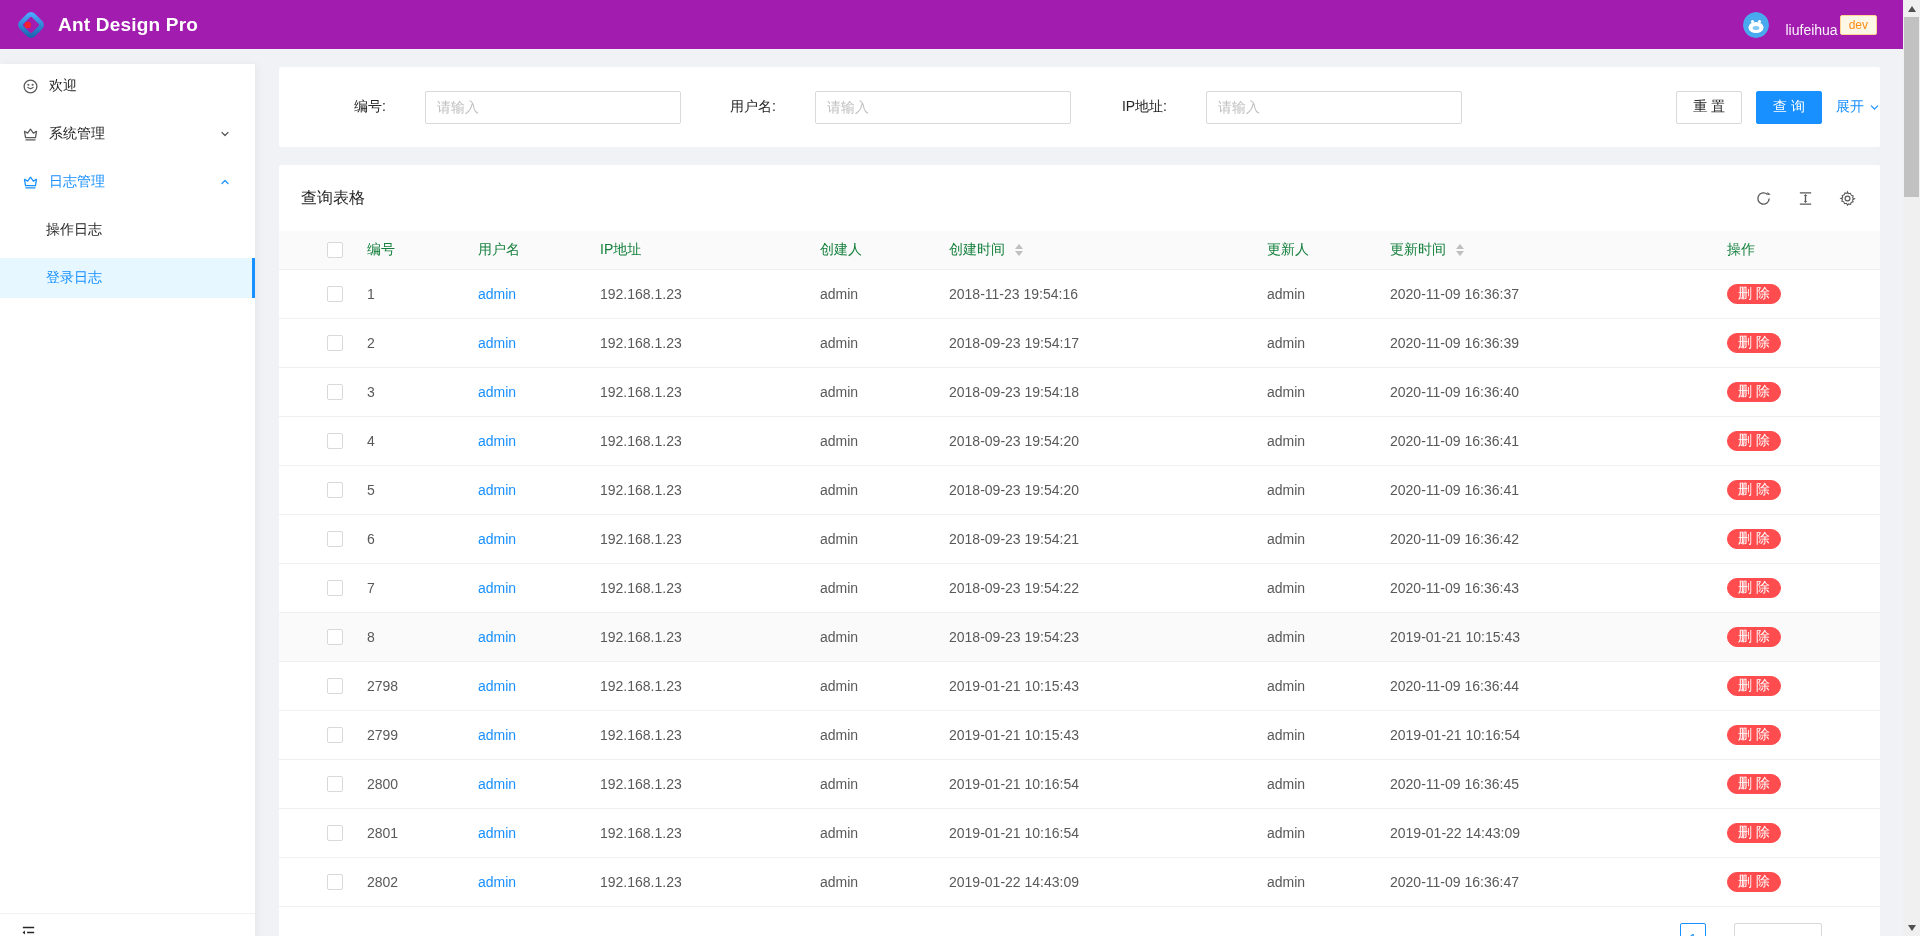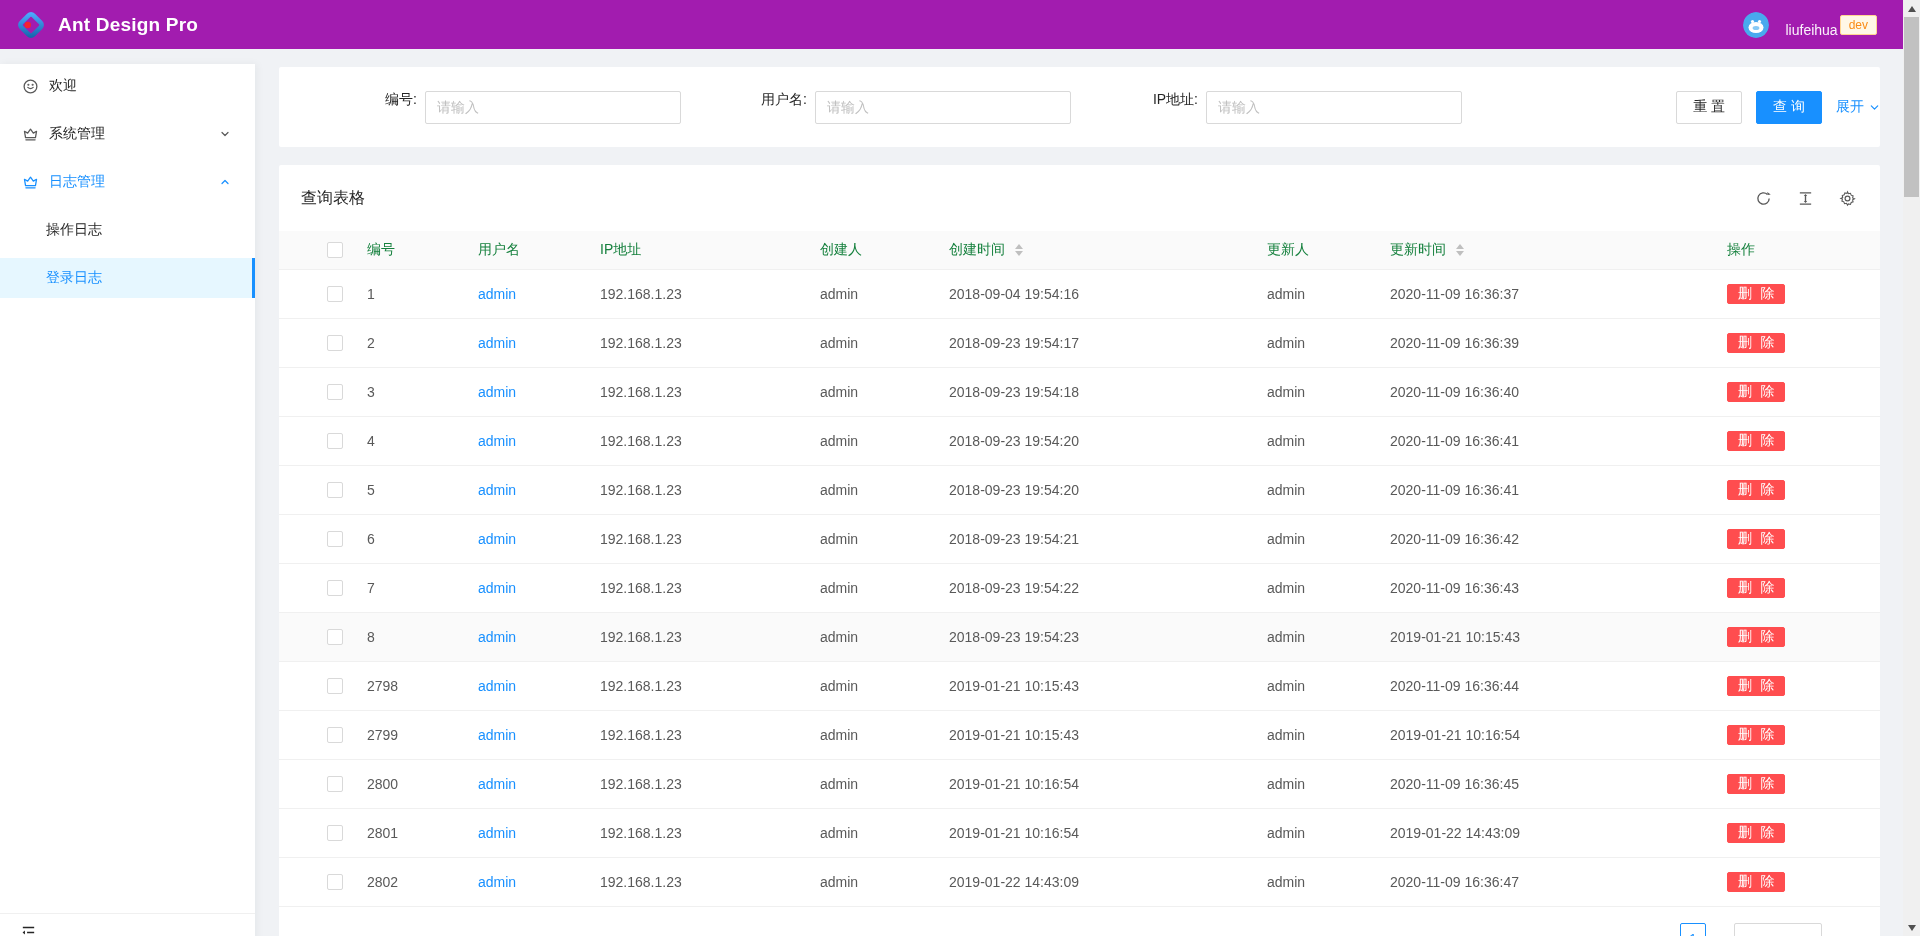--- a/index.html
+++ b/index.html
@@ -44,21 +44,21 @@
     position:absolute; bottom:0; left:0; right:0; height:38px;
     border-top:1px solid #f0f0f0; display:flex; align-items:center; padding-left:20px;
   }
 
   
   .content { position:absolute; top:49px; left:255px; width:1648px; height:887px; padding:18px 0 0 24px; }
   .card { width:1601px; background:#fff; border-radius:2px; }
 
   
   .search-card { height:80px; display:flex; align-items:center; }
-  .form-item { display:flex; justify-content:flex-end; }
+  .form-item { display:flex; align-items:center; justify-content:flex-end;gap:31px; }
   .fi-1 { width:402px; } .fi-2 { width:390px; } .fi-3 { width:391px; }
   .form-label { margin-right:8px; color:#262626; white-space:nowrap; }
   .form-input {
     width:256px; height:33px; border:1px solid #d9d9d9; border-radius:2px;
     padding:0 11px; font-size:14px; color:#262626; outline:none;
     font-family:"Liberation Sans","DejaVu Sans",sans-serif;
   }
   .form-input::placeholder { color:#bfbfbf; }
   .actions { flex:1; display:flex; align-items:center; justify-content:flex-end; gap:14px; }
   .btn {
@@ -83,22 +83,22 @@
   }
   td { height:49px; padding:0 16px; border-bottom:1px solid #f0f0f0; color:#595959; font-size:14px; }
   .col-check { padding-left:48px; }
   tr.row-highlighted td { background:#fafafa; }
   .checkbox {
     width:16px; height:16px; border:1px solid #d9d9d9; border-radius:2px;
     background:#fff; display:inline-block; cursor:pointer; vertical-align:middle;
   }
   .link { color:#1890ff; cursor:pointer; text-decoration:none; }
   .del-btn {
-    background:#ff4d4f; color:#fff; border:1px solid #ff4d4f; border-radius:2px;
-    padding:0 10px; font-size:14px; cursor:pointer; font-family:Liberation Mono, monospace; white-space:nowrap;
+    background:#ff4d4f; color:#fff; border:1px solid #ff4d4f; border-radius:12px;
+    padding:0 10px; font-size:14px; cursor:pointer; font-family:Liberation Sans, sans-serif; white-space:nowrap;
   }
   .sorter { display:inline-flex; flex-direction:column; margin-left:6px; vertical-align:middle; gap:2px; cursor:pointer; }
   .caret-up { width:0; height:0; border-left:4px solid transparent; border-right:4px solid transparent; border-bottom:5px solid #bfbfbf; }
   .caret-down { width:0; height:0; border-left:4px solid transparent; border-right:4px solid transparent; border-top:5px solid #bfbfbf; }
 
   .pagination { margin-top:16px; display:flex; justify-content:flex-end; gap:28px; padding-right:58px; }
   .page-btn {
     width:26px; height:32px; border:1px solid #1890ff; border-radius:2px; background:#fff;
     color:#1890ff; display:flex; align-items:center; justify-content:center; cursor:pointer;
   }
@@ -303,21 +303,21 @@
             <th>操作</th>
           </tr>
         </thead>
         <tbody>
             <tr>
     <td class="col-check"><span class="checkbox"></span></td>
     <td>1</td>
     <td><a class="link">admin</a></td>
     <td>192.168.1.23</td>
     <td>admin</td>
-    <td>2018-09-04 19:54:16</td>
+    <td>2018-11-23 19:54:16</td>
     <td>admin</td>
     <td>2020-11-09 16:36:37</td>
     <td><button class="del-btn">删 除</button></td>
   </tr>
             <tr>
     <td class="col-check"><span class="checkbox"></span></td>
     <td>2</td>
     <td><a class="link">admin</a></td>
     <td>192.168.1.23</td>
     <td>admin</td>

